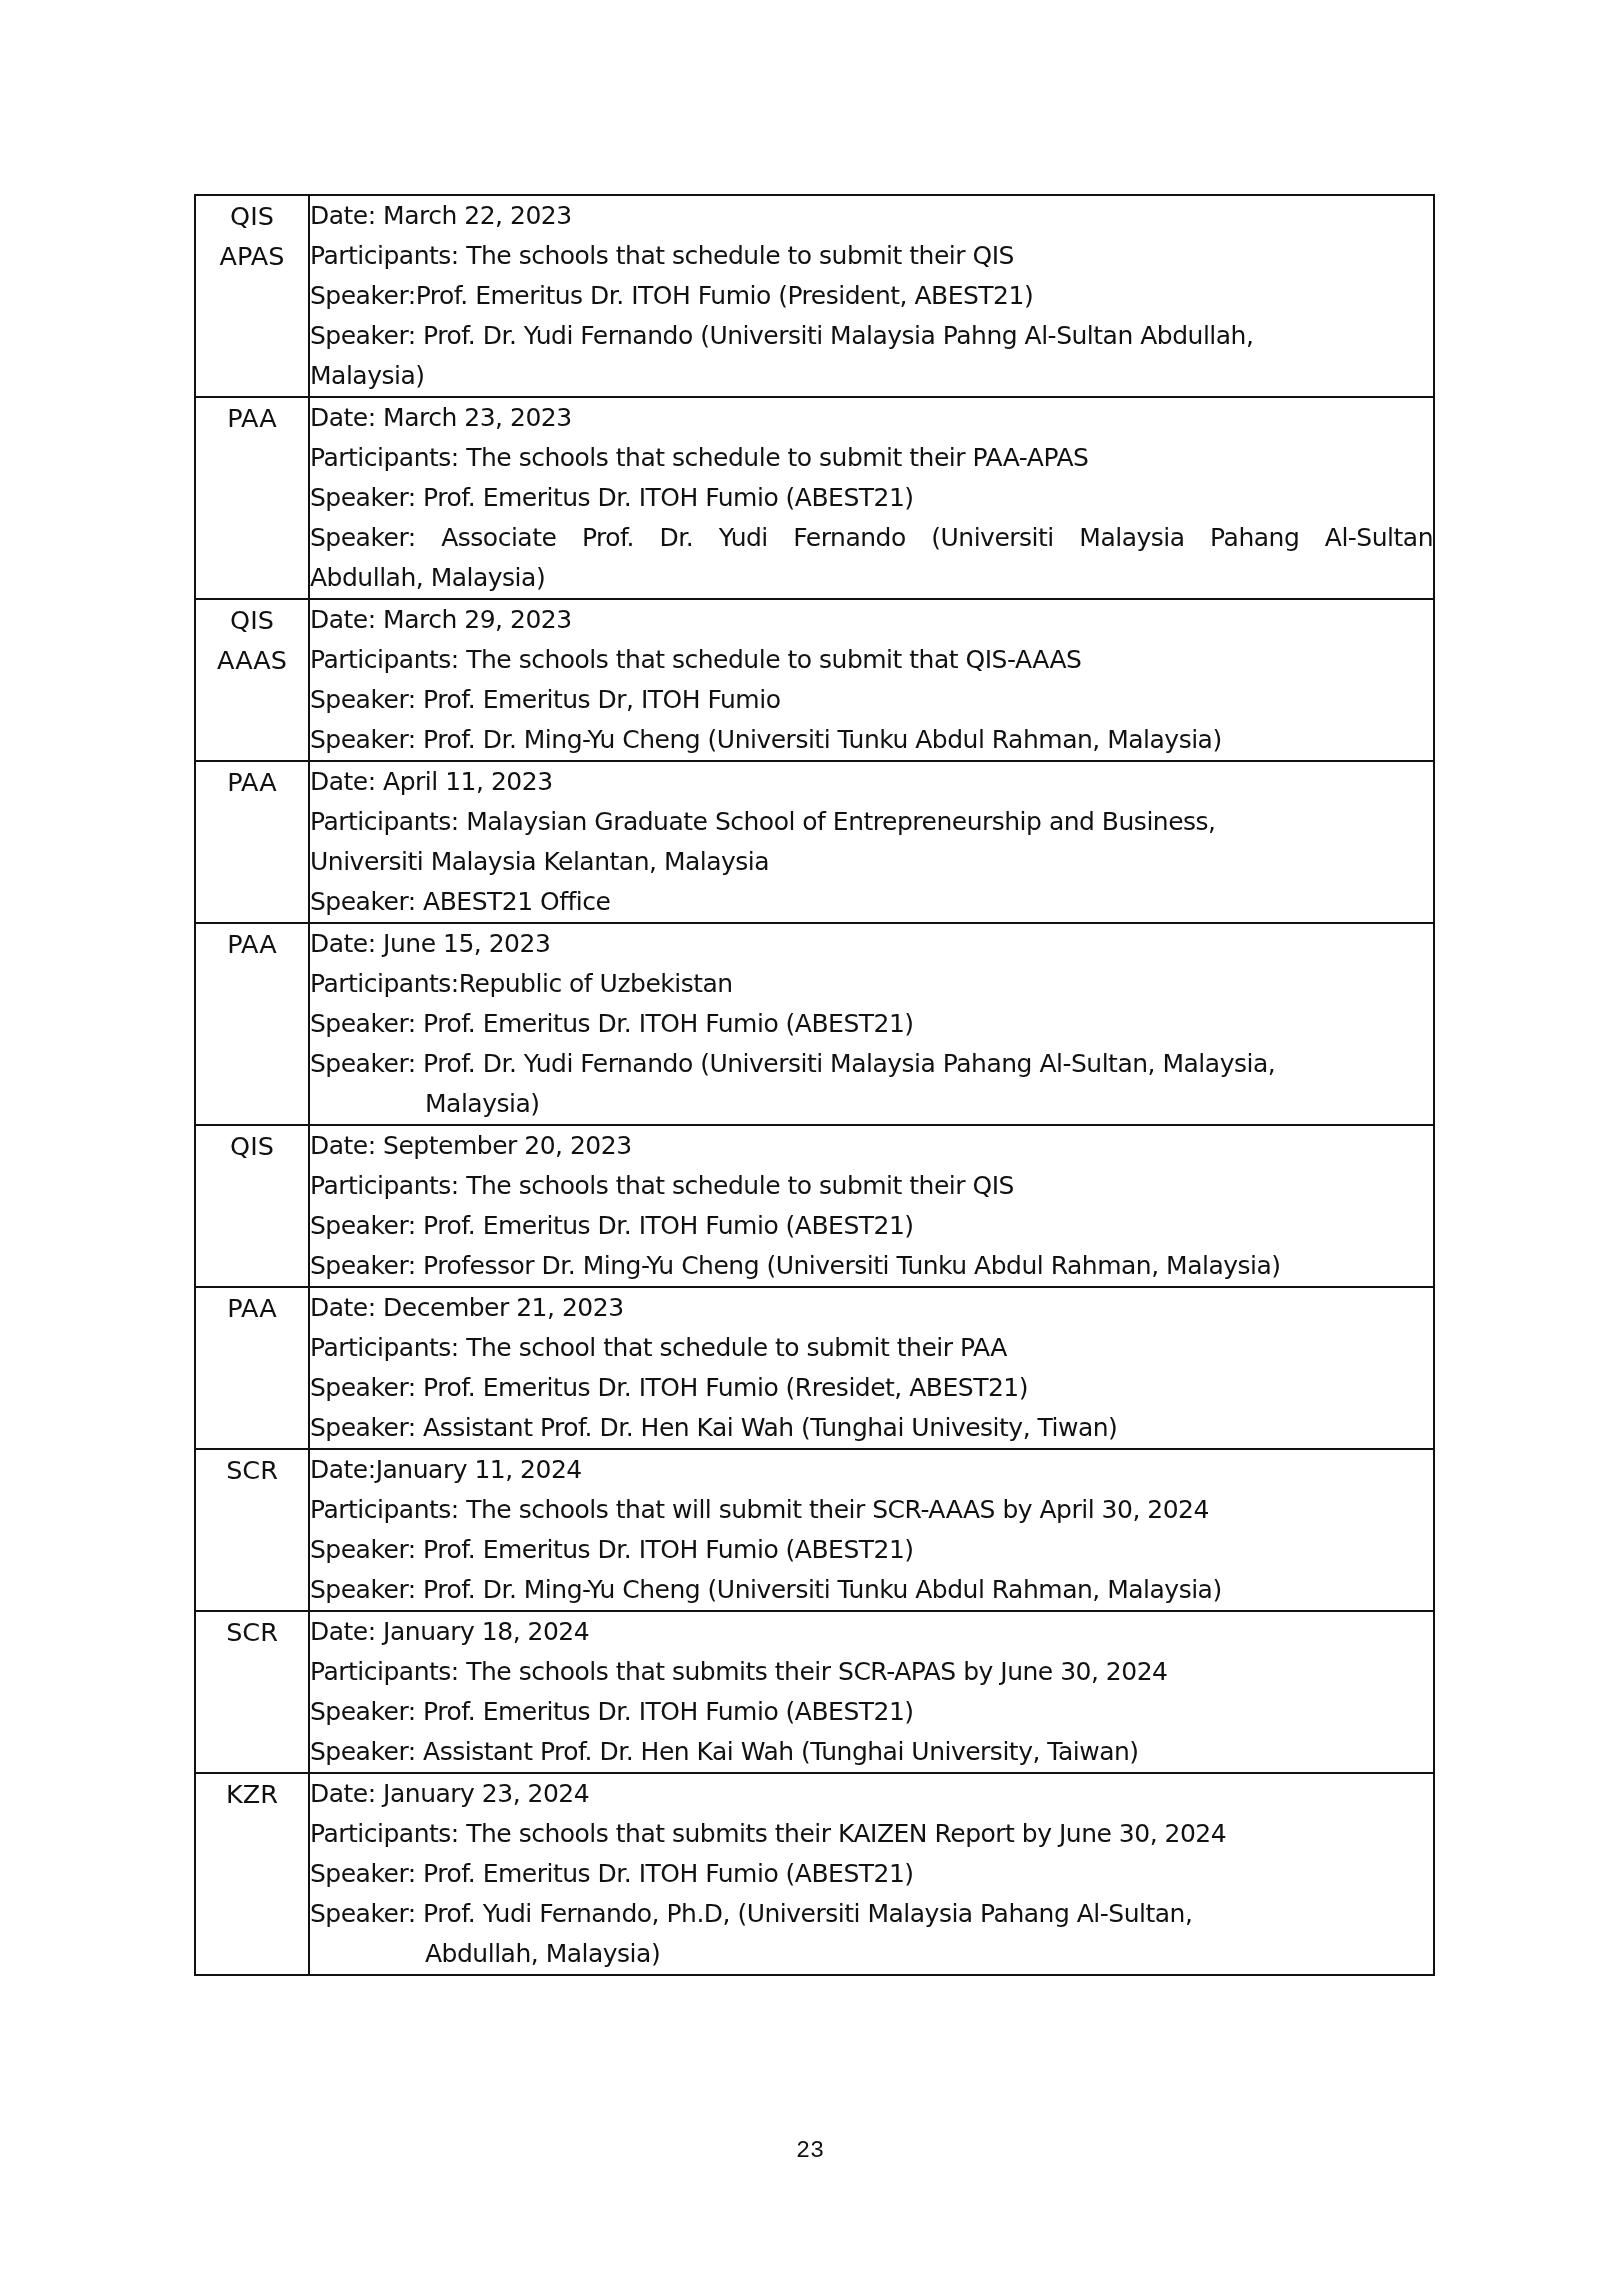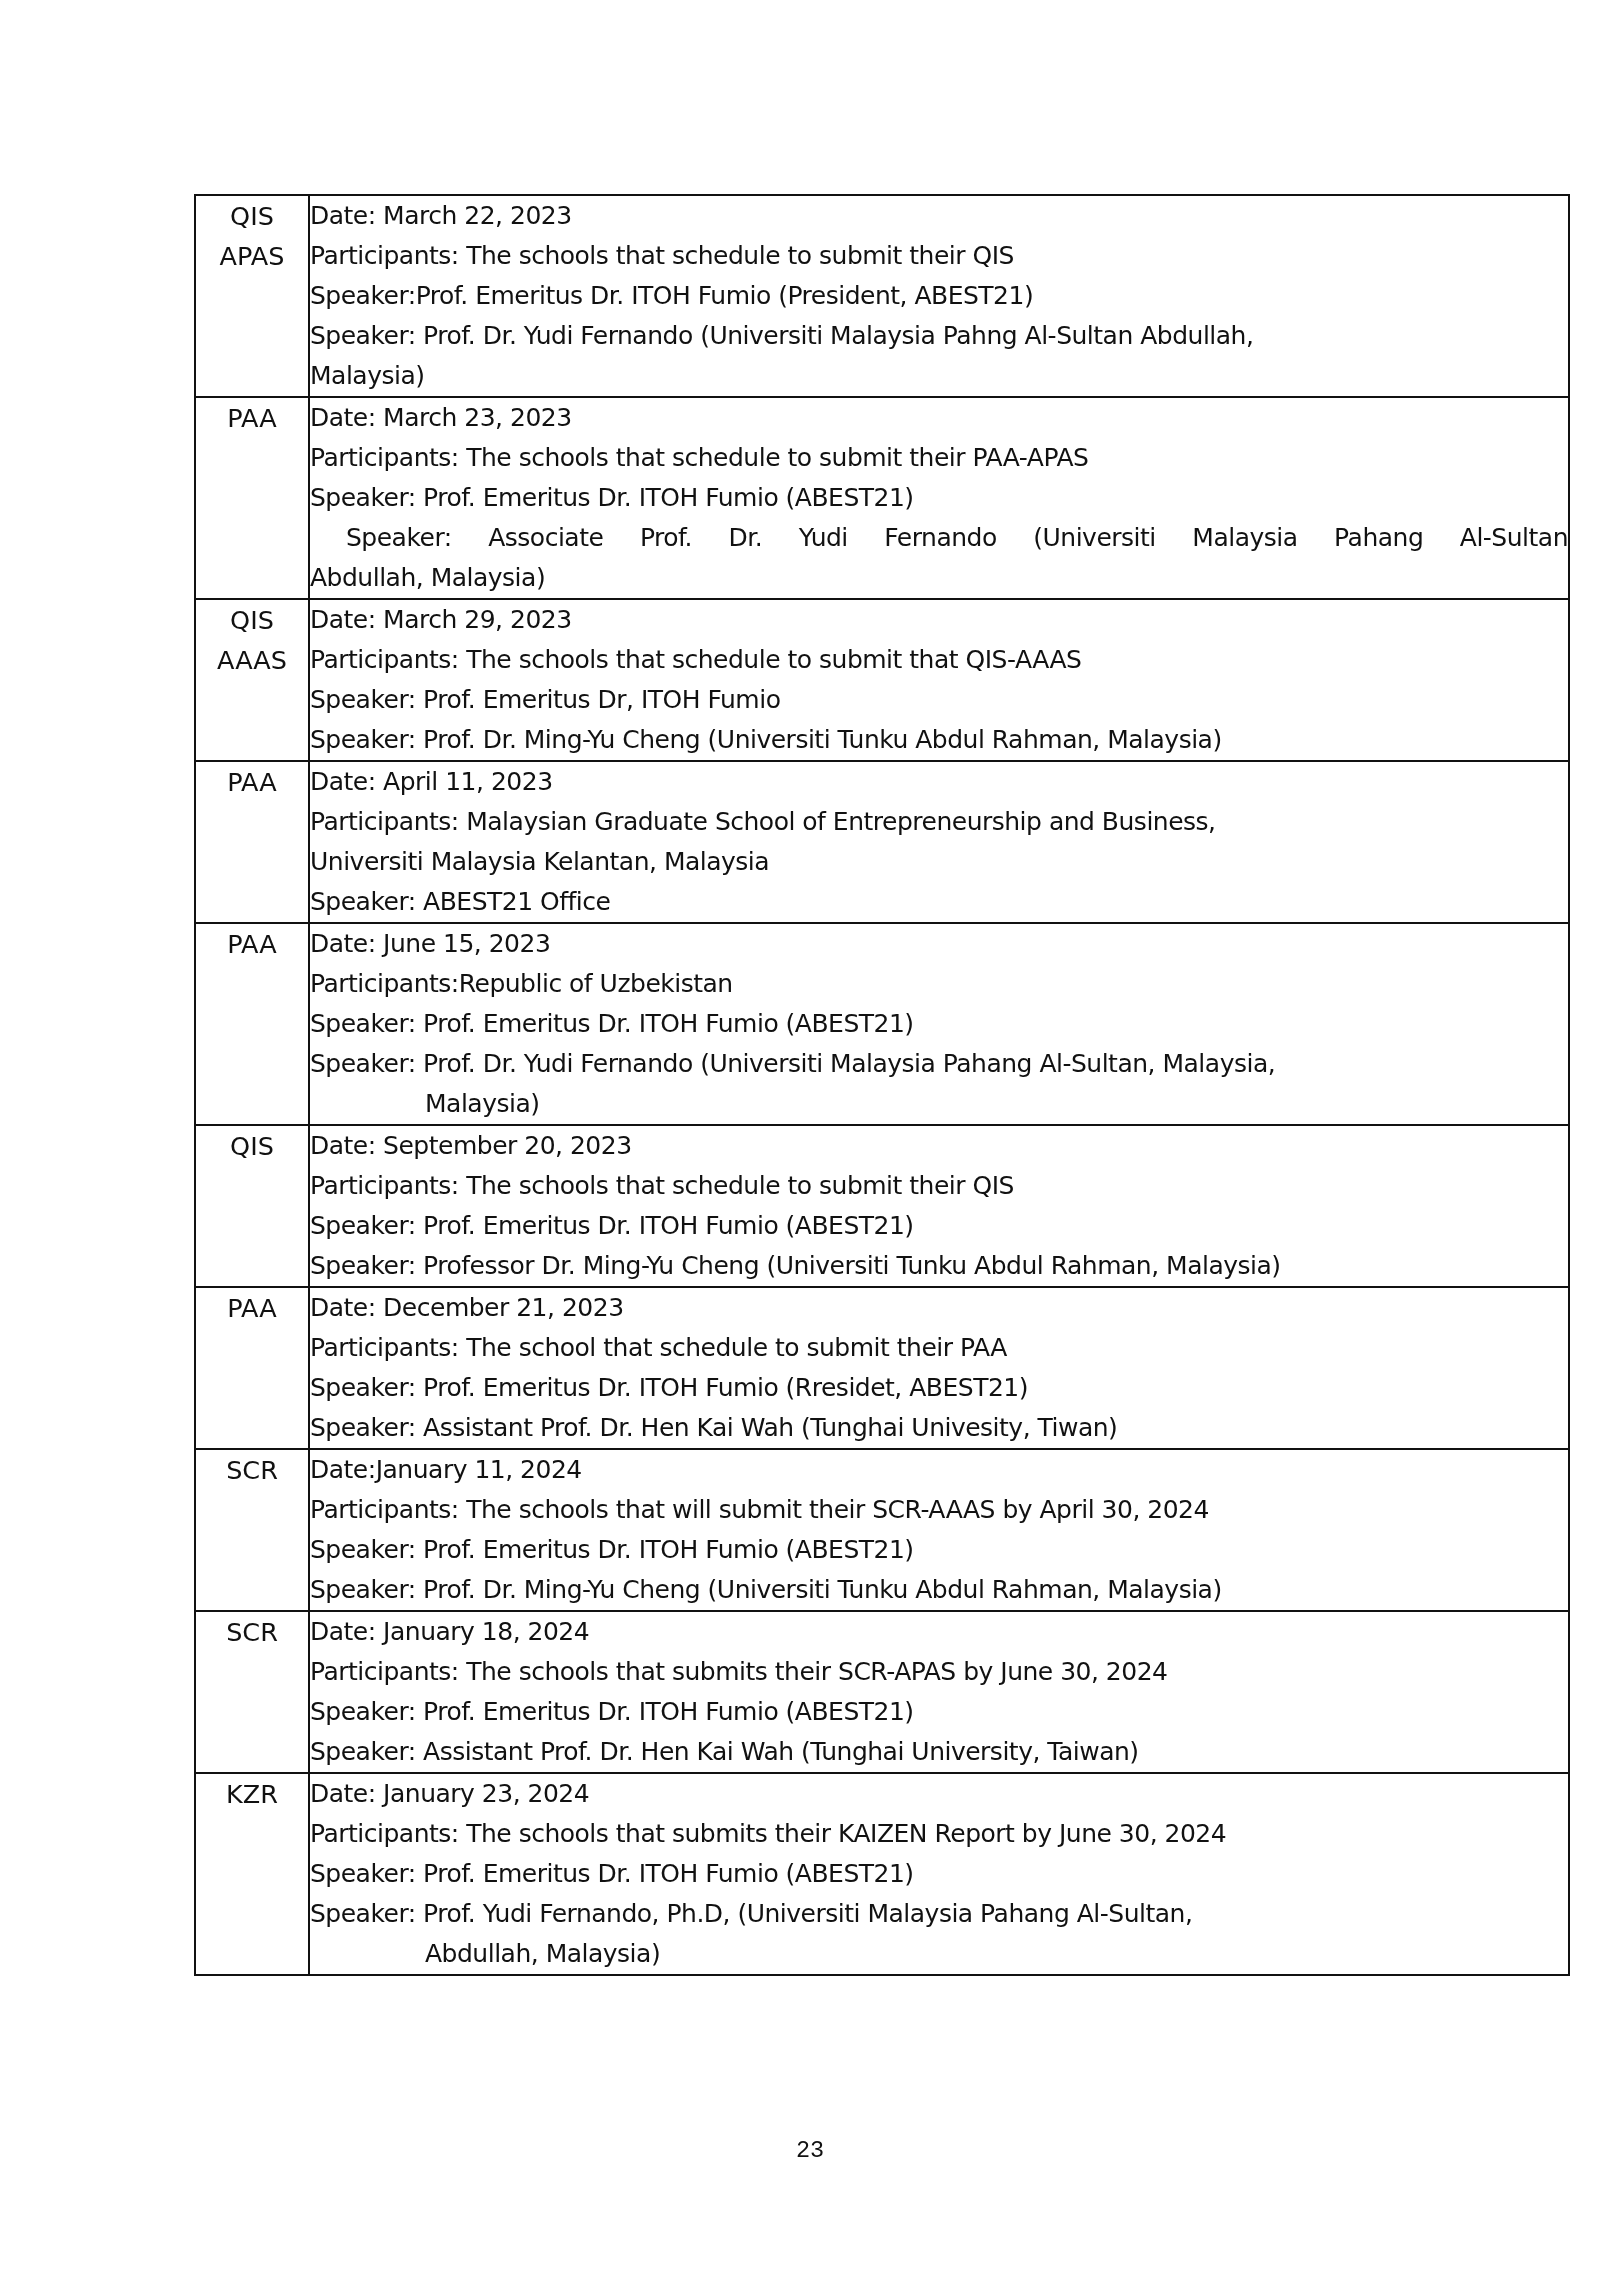--- a/index.html
+++ b/index.html
@@ -1,25 +1,25 @@
 <!DOCTYPE html>
 <html><head>
 <meta charset="utf-8">
 <style>
   html, body { margin: 0; padding: 0; background: #ffffff; }
   body { width: 1620px; height: 2293px; position: relative; overflow: hidden;
          font-family: "DejaVu Sans", sans-serif; color: #111; }
-  .page-table { position: absolute; left: 194px; top: 194px; width: 1376px;
+  .page-table { position: absolute; left: 194px; top: 194px; width: 1241px;
                 border-collapse: collapse; table-layout: fixed; }
   .page-table td { border: 2px solid #111; vertical-align: top; padding: 0; }
   .col-type { width: 114px; }
   .type-cell { text-align: center; font-size: 25.5px; line-height: 40px; padding-top: 0px; }
   .content-cell { padding: 0 13.7px 0 11.8px; font-size: 25px; line-height: 40px; letter-spacing: -0.5px; }
   .line { display: block; white-space: nowrap; }
-  .line.justify { white-space: normal; text-align: justify; text-align-last: justify; word-spacing: 2px; margin-left: 36px; }
+  .line.justify { white-space: normal; text-align: justify; text-align-last: justify; word-spacing: 2px; }
   .line.indent { padding-left: 115px; }
   .page-number { position: absolute; top: 2137px; left: 0; width: 1620px; text-align: center;
                  font-family: Liberation Mono, monospace; font-size: 23.5px; color: #111; }
 </style>
 </head>
 <body>
 
 <table class="page-table">
   <colgroup>
     <col class="col-type">

